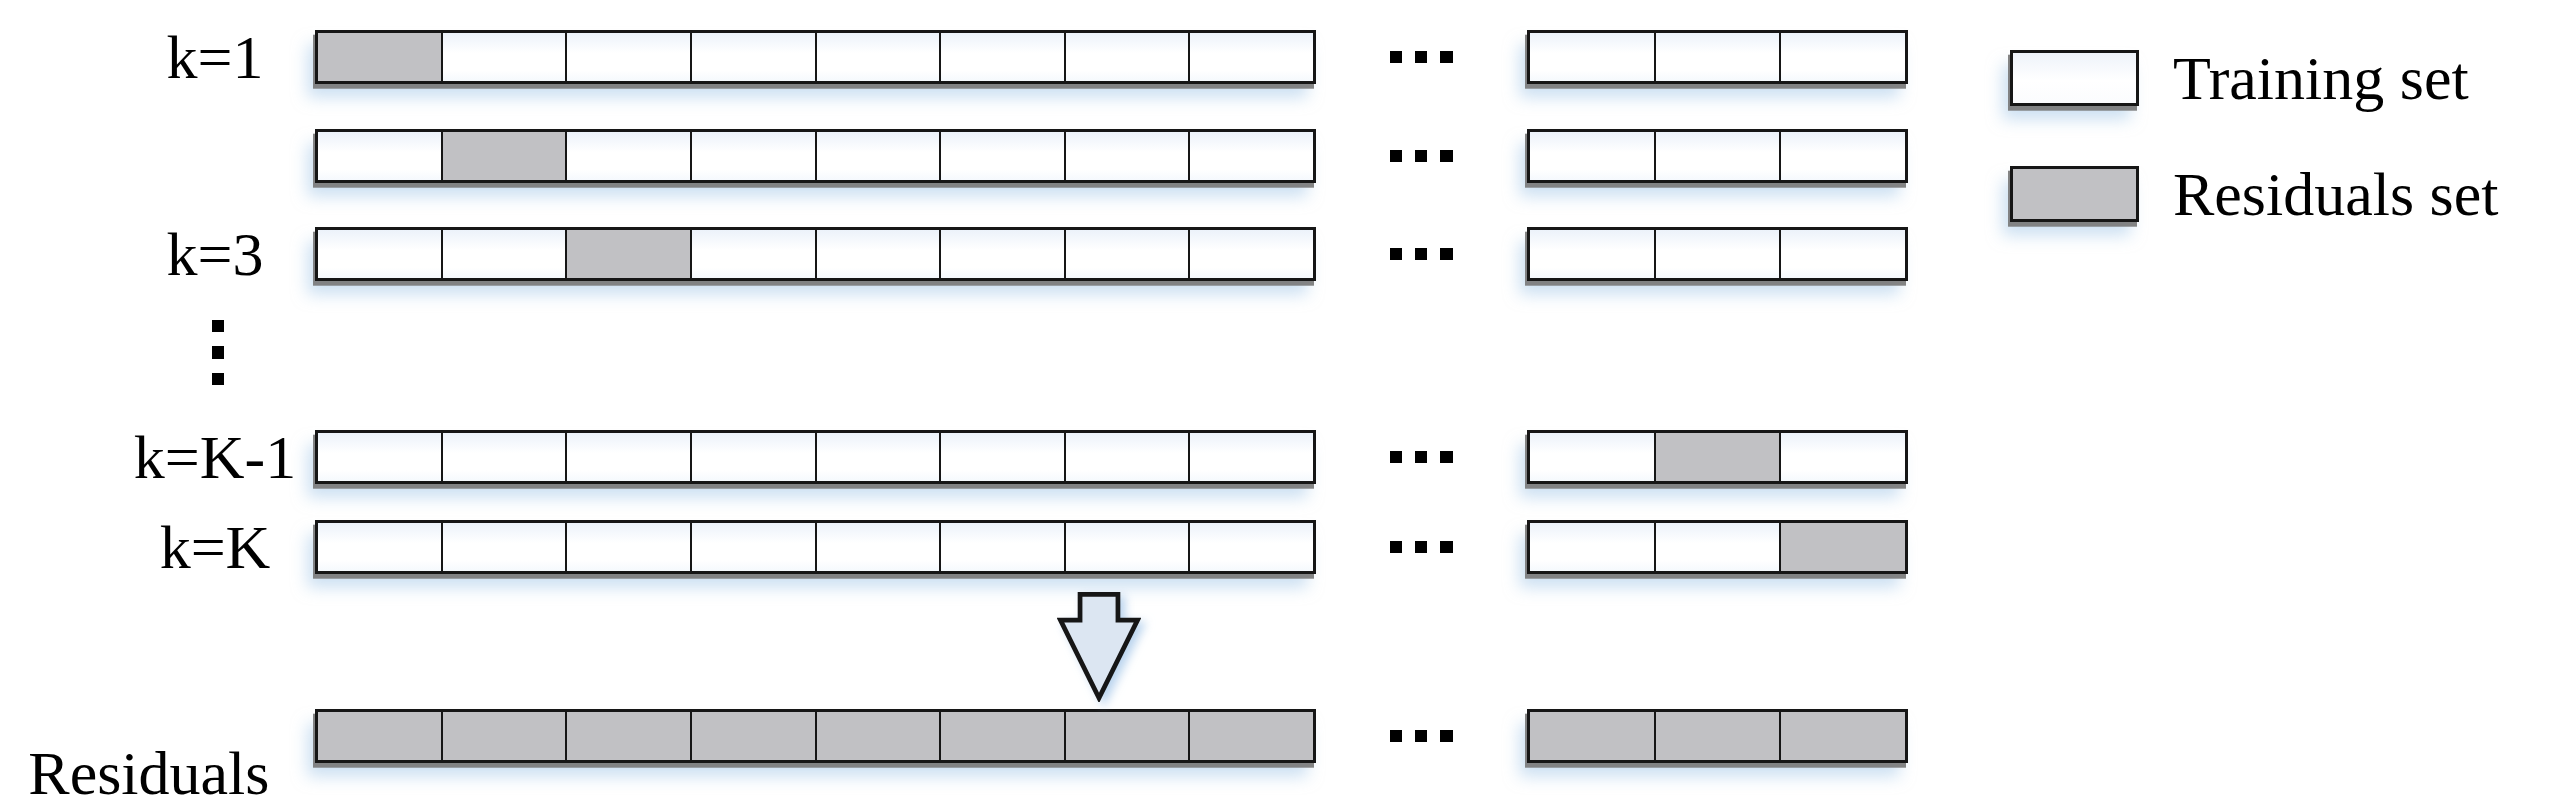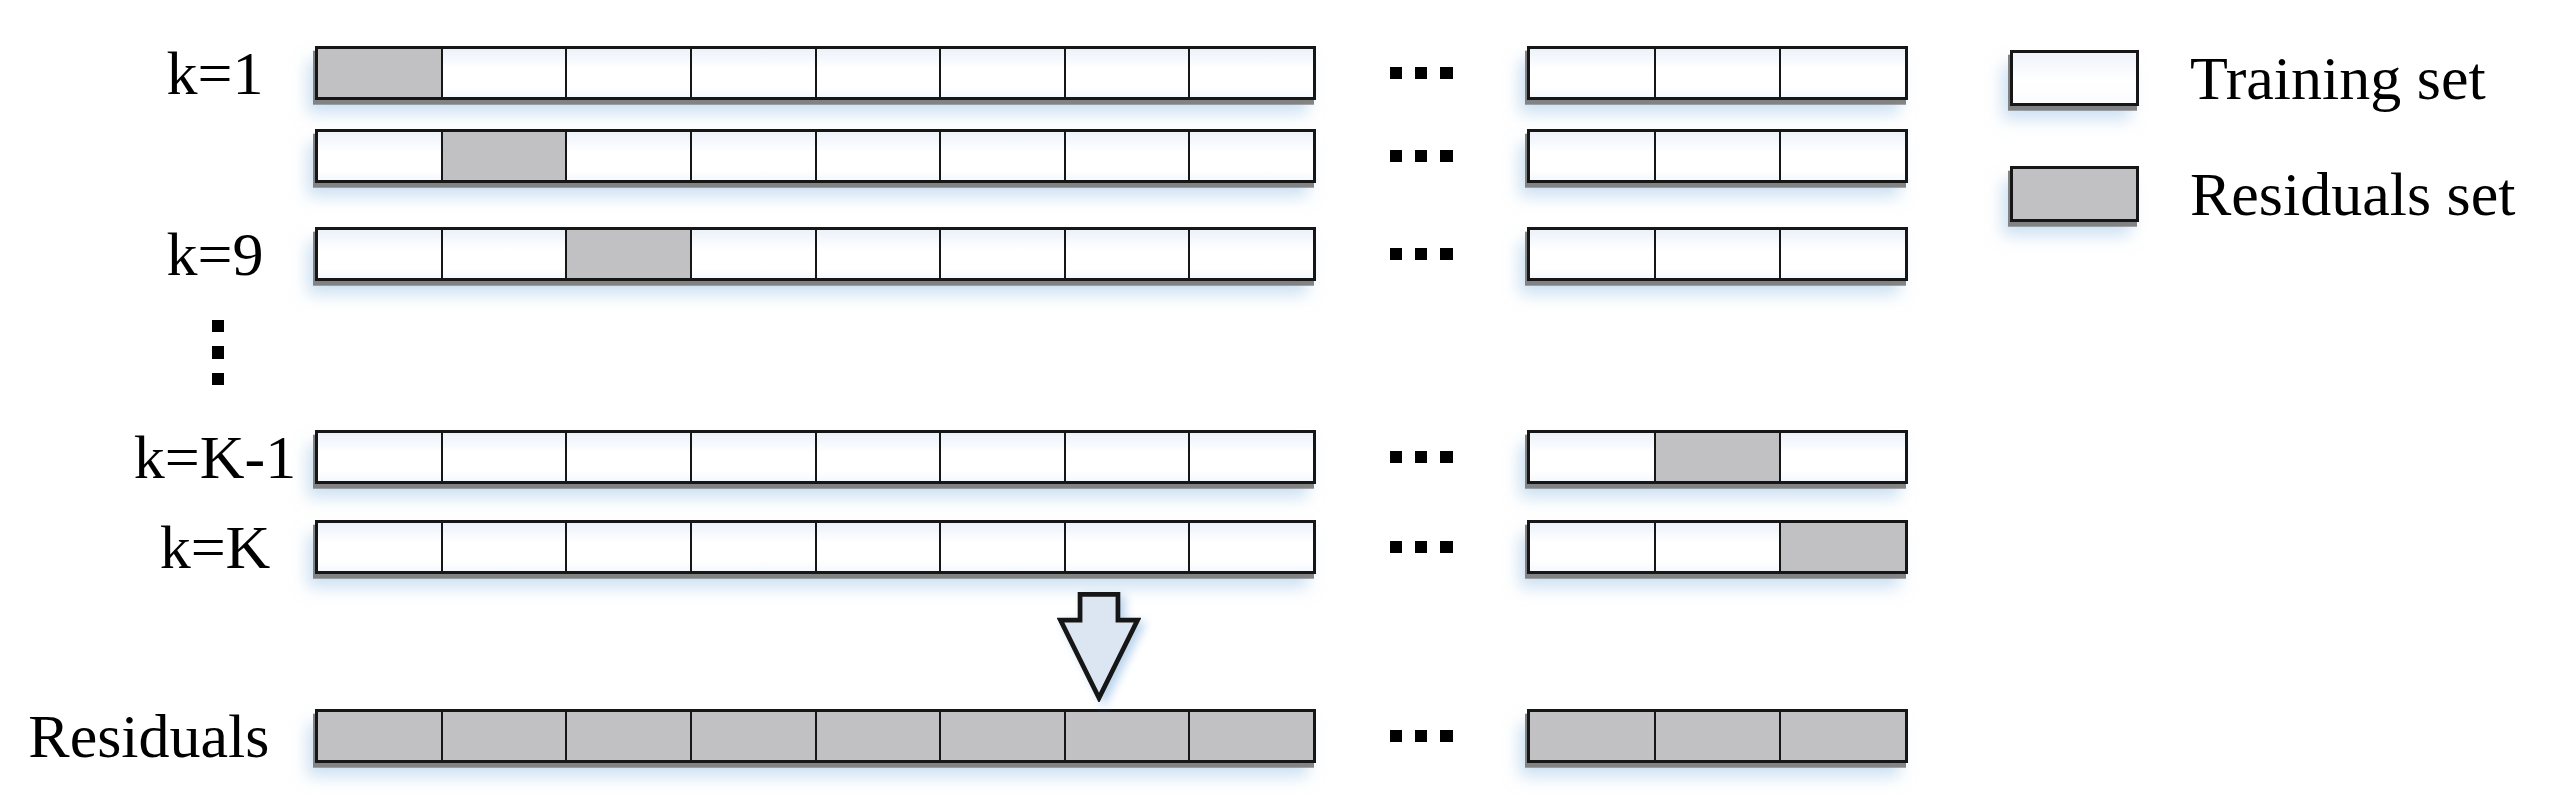--- a/index.html
+++ b/index.html
@@ -5,21 +5,21 @@
   html,body{margin:0;padding:0;background:#ffffff;}
   body{width:2576px;height:807px;overflow:hidden;
        font-family:"Liberation Serif","DejaVu Serif",serif;color:#000;}
   #stage{position:relative;width:2576px;height:807px;}
 
   .row{position:absolute;left:0;width:2576px;height:54px;}
 
   .row-label{position:absolute;left:122px;width:186px;top:50%;
              transform:translateY(-50%);text-align:center;
              font-size:62px;line-height:1;white-space:nowrap;}
-  .row-label.wide{left:5.4px;width:287px;}
+  .row-label.wide{left:5.4px;width:287px;margin-top:37px;}
 
   .strip{position:absolute;top:0;height:54px;display:flex;
          box-sizing:border-box;border:3.4px solid var(--border);
          box-shadow:-2px 4.7px 0 rgba(122,122,122,.92),
                     -8.1px 13.5px 15px rgba(163,198,232,.55);}
   .strip.left{left:315px;width:1001px;}
   .strip.right{left:1527px;width:381px;}
 
   .cell{flex:1;border-left:2.7px solid var(--border);
         background:linear-gradient(180deg,#ecf2fa 0%,#ffffff 42%,#ffffff 78%,#f5f9fd 100%);}
@@ -37,29 +37,29 @@
              filter:drop-shadow(5.4px 4.1px 4.7px rgba(163,198,232,.75));}
 
   .legend-item{position:absolute;left:2010px;height:56px;
                display:flex;align-items:center;}
   .swatch{width:129px;height:56px;box-sizing:border-box;
           border:3.4px solid var(--border);flex:0 0 auto;
           box-shadow:-2px 4.7px 0 rgba(122,122,122,.92),
                      -8.1px 13.5px 15px rgba(163,198,232,.55);}
   .swatch.training{background:linear-gradient(180deg,#eef3fa 0%,#ffffff 55%,#fbfcfe 100%);}
   .swatch.validation{background:var(--validation-fill);}
-  .legend-label{font-size:62px;line-height:1;margin-left:51px;white-space:nowrap;}
+  .legend-label{font-size:62px;line-height:1;margin-left:34px;white-space:nowrap;}
 </style>
 </head>
 <body>
 
 <div id="stage">
 
   <div id="rows">
-      <div class="row" style="top: 30px; margin-top: 16px;">
+      <div class="row" style="top: 30px;">
         <div class="row-label">k=1</div>
         <div class="strip left">
           <div class="cell gray"></div>
           <div class="cell"></div>
           <div class="cell"></div>
           <div class="cell"></div>
           <div class="cell"></div>
           <div class="cell"></div>
           <div class="cell"></div>
           <div class="cell"></div>
@@ -91,21 +91,21 @@
           <span class="dot"></span>
           <span class="dot"></span>
         </div>
         <div class="strip right">
           <div class="cell"></div>
           <div class="cell"></div>
           <div class="cell"></div>
         </div>
       </div>
       <div class="row" style="top: 227px;">
-        <div class="row-label">k=9</div>
+        <div class="row-label">k=3</div>
         <div class="strip left">
           <div class="cell"></div>
           <div class="cell"></div>
           <div class="cell gray"></div>
           <div class="cell"></div>
           <div class="cell"></div>
           <div class="cell"></div>
           <div class="cell"></div>
           <div class="cell"></div>
         </div>

